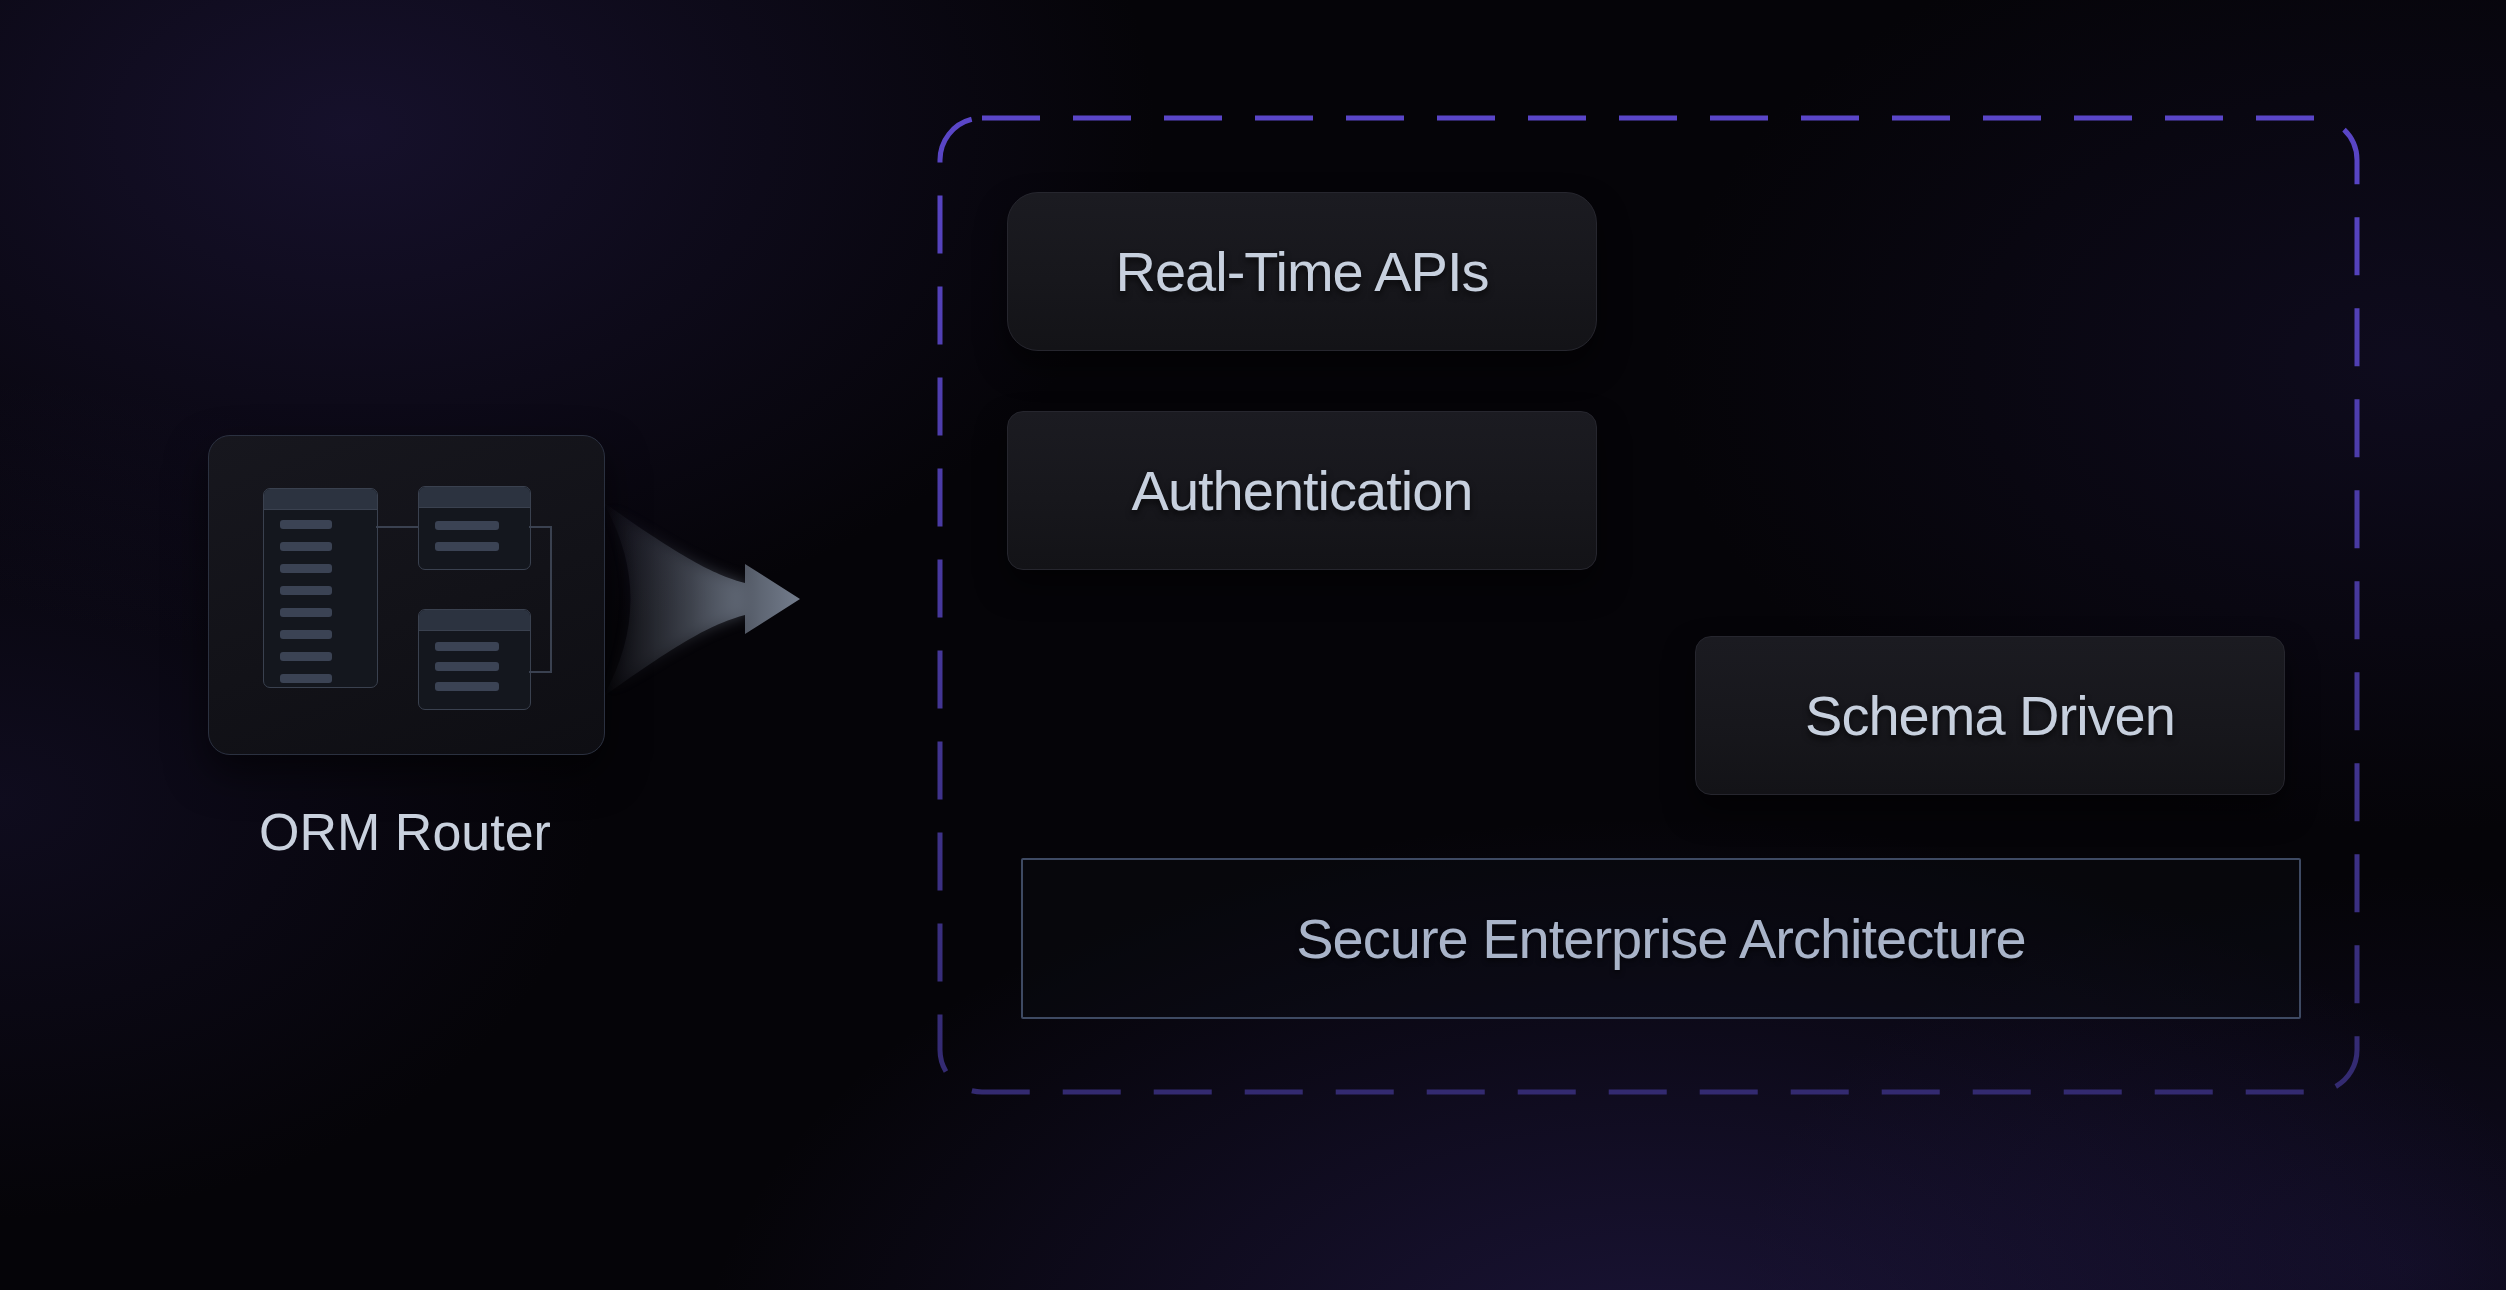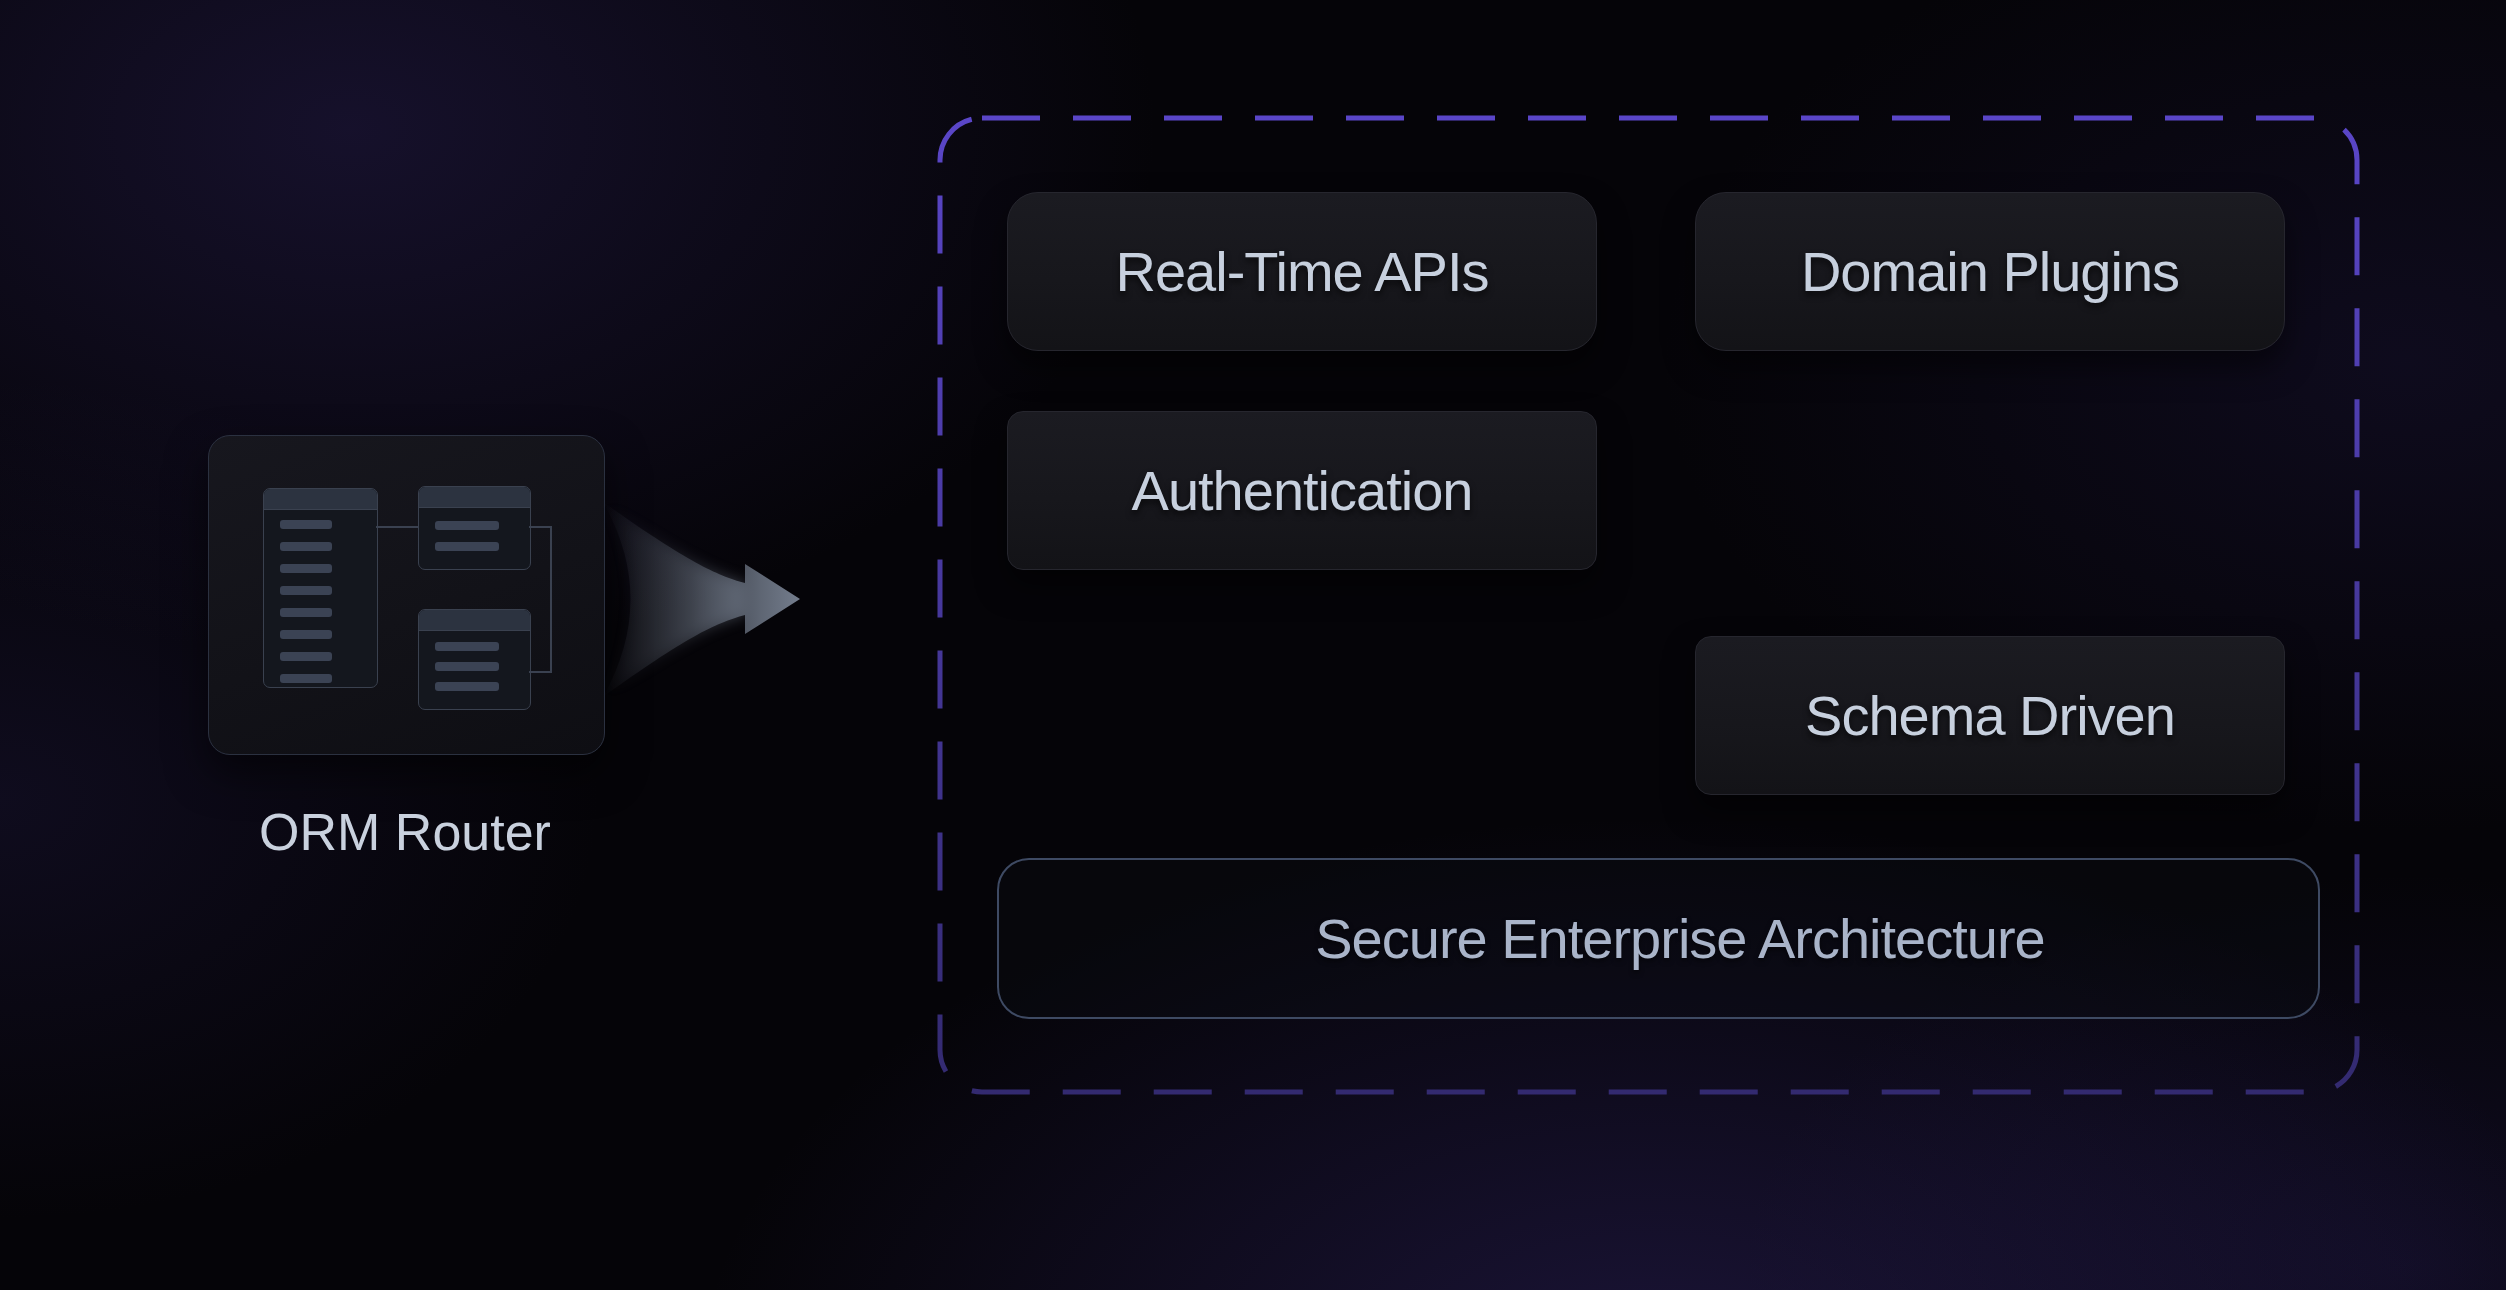--- a/index.html
+++ b/index.html
@@ -51,22 +51,22 @@
     background:linear-gradient(180deg,#1b1b21 0%,#17171c 55%,#131317 100%);
     box-shadow:0 16px 30px rgba(0,0,0,0.5);
   }
   .chip-label{
     font-size:56px;color:#c7d0de;letter-spacing:-1px;
     text-shadow:0 4px 6px rgba(0,0,0,0.6);white-space:nowrap;
   }
   .chip.c1{left:70px;}  .chip.c2{left:758px;}
   .chip.r1{top:77px;border-radius:31px;}   .chip.r2{top:296px;text-align:right;}  .chip.r3{top:521px;}
   .chip.footer{
-    left:60px;top:743px;width:1276px;height:157px;border-radius:32px;
-    border:2px solid #3e4a63;background:rgba(12,13,19,0.35);box-shadow:none;padding-left:43px;
+    left:84px;top:743px;width:1276px;height:157px;border-radius:2px;
+    border:2px solid #3e4a63;background:rgba(12,13,19,0.35);box-shadow:none;
   }
   .chip.footer .chip-label{color:#a9b4c9;text-shadow:0 3px 5px rgba(0,0,0,0.5);}
 </style>
 </head>
 <body>
 
 <div id="stage">
 
   <div class="src-card">
     <div>
@@ -132,23 +132,20 @@
           <stop offset="0" stop-color="#5a46c8"></stop>
           <stop offset="1" stop-color="#332a70"></stop>
         </linearGradient>
       </defs>
       <rect x="3" y="3" width="1417" height="974" rx="42" fill="none" stroke="url(#dashGrad)" stroke-width="5" stroke-dasharray="58 33"></rect>
     </svg>
 
     <div class="chip c1 r1">
       <span class="chip-label">Real-Time APIs</span>
     </div>
-    <div class="chip c2 r1">
-      <span class="chip-label">Domain Plugins</span>
-    </div>
     <div class="chip c1 r2">
       <span class="chip-label">Authentication</span>
     </div>
     <div class="chip c2 r3">
       <span class="chip-label">Schema Driven</span>
     </div>
     <div class="chip footer">
       <span class="chip-label">Secure Enterprise Architecture</span>
     </div>
   </div>

